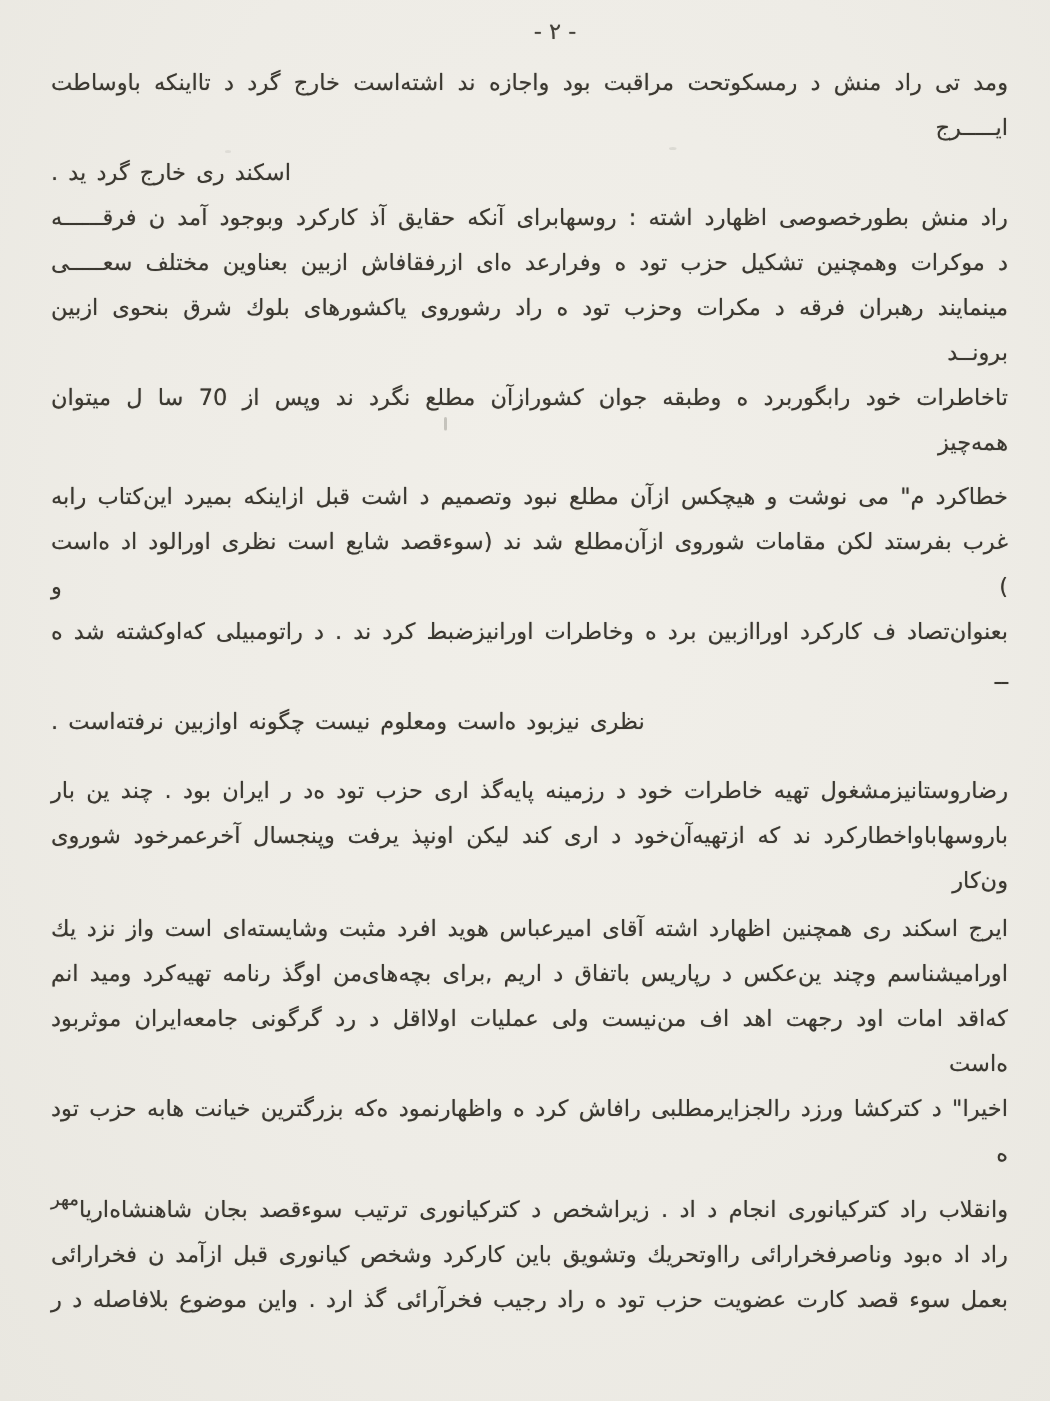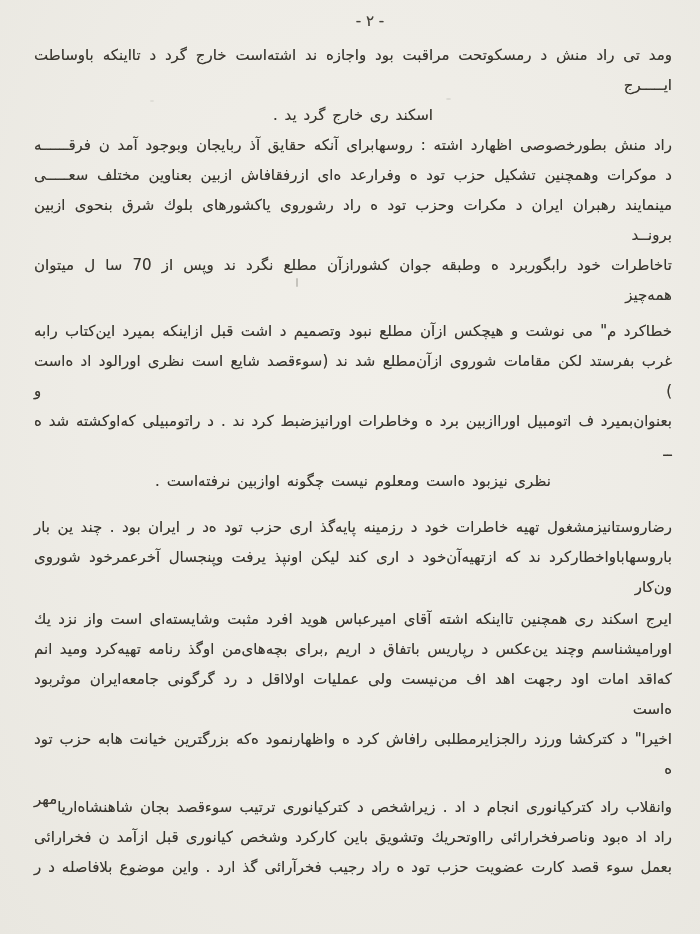--- a/index.html
+++ b/index.html
@@ -27,28 +27,28 @@
     margin:10px 28px 0 34px; 
     font-size:15px;
     color:#3b3830;
     text-shadow:0 0 0.6px rgba(45,42,35,.5);
     word-spacing:2px;
   }
   .para{margin:0;}
   .line{
     min-height:30px;
     line-height:30px;
-    text-align:center;
+    text-align:left;
   }
   .line.fill{
     text-align:justify;
     text-align-last:justify;
   }
   sup.ins{
-    font-size:15px;
+    font-size:12px;
     vertical-align:8px;
     letter-spacing:0;
   }
   .speck{
     position:absolute;border-radius:50%;
     background:rgba(70,66,58,.45);
     pointer-events:none;
   }
   .speck.s1{left:296px;top:278px;width:2px;height:9px;border-radius:2px;opacity:.55;}
   .speck.s2{left:446px;top:98px;width:5px;height:2px;opacity:.25;}
@@ -60,37 +60,37 @@
 
 <div class="page">
   <div class="page-number">- ۲ -</div>
 
   <div class="text-body">
       <div class="para">
         <div class="line fill">ومد تی راد منش د رمسکوتحت مراقبت بود واجازه ند اشته‌است خارج گرد د تااینکه باوساطت ایـــــرج</div>
         <div class="line">اسکند ری خارج گرد ید .</div>
       </div>
       <div class="para">
-        <div class="line fill">راد منش بطورخصوصی اظهارد اشته : روسهابرای آنکه حقایق آذ ربایجان وبوجود آمد ن فرقــــــه</div>
+        <div class="line fill">راد منش بطورخصوصی اظهارد اشته : روسهابرای آنکه حقایق آذ کارکرد وبوجود آمد ن فرقــــــه</div>
         <div class="line fill">د موکرات وهمچنین تشکیل حزب تود ه وفرارعد ه‌ای ازرفقافاش ازبین بعناوین مختلف سعـــــی</div>
-        <div class="line fill">مینمایند رهبران ایران د مکرات وحزب تود ه راد رشوروی یاکشورهای بلوك شرق بنحوی ازبین برونــد</div>
+        <div class="line fill">مینمایند رهبران فرقه د مکرات وحزب تود ه راد رشوروی یاکشورهای بلوك شرق بنحوی ازبین برونــد</div>
         <div class="line fill">تاخاطرات خود رابگوربرد ه وطبقه جوان کشورازآن مطلع نگرد ند وپس از 70 سا ل میتوان همه‌چیز</div>
       </div>
       <div class="para" style="margin-top: 6px;">
         <div class="line fill">خطاکرد م" می نوشت و هیچکس ازآن مطلع نبود وتصمیم د اشت قبل ازاینکه بمیرد این‌کتاب رابه</div>
         <div class="line fill">غرب بفرستد لکن مقامات شوروی ازآن‌مطلع شد ند (سوءقصد شایع است نظری اورالود اد ه‌است ) و</div>
-        <div class="line fill">بعنوان‌بمیرد ف اتومبیل اوراازبین برد ه وخاطرات اورانیزضبط کرد ند . د راتومبیلی که‌اوکشته شد ه ــ</div>
+        <div class="line fill">بعنوان‌تصاد ف کارکرد اوراازبین برد ه وخاطرات اورانیزضبط کرد ند . د راتومبیلی که‌اوکشته شد ه ــ</div>
         <div class="line">نظری نیزبود ه‌است ومعلوم نیست چگونه اوازبین نرفته‌است .</div>
       </div>
       <div class="para" style="margin-top: 16px;">
         <div class="line fill">رضاروستانیزمشغول تهیه خاطرات خود د رزمینه پایه‌گذ اری حزب تود ه‌د ر ایران بود . چند ین بار</div>
         <div class="line fill">باروسهاباواخطارکرد ند که ازتهیه‌آن‌خود د اری کند لیکن اونپذ یرفت وپنجسال آخرعمرخود شوروی ون‌کار</div>
       </div>
       <div class="para" style="margin-top: 2px;">
-        <div class="line fill">ایرج اسکند ری همچنین تااینکه اشته آقای امیرعباس هوید افرد مثبت وشایسته‌ای است واز نزد یك</div>
+        <div class="line fill">ایرج اسکند ری همچنین اظهارد اشته آقای امیرعباس هوید افرد مثبت وشایسته‌ای است واز نزد یك</div>
         <div class="line fill">اورامیشناسم وچند ین‌عکس د رپاریس باتفاق د اریم ,برای بچه‌های‌من اوگذ رنامه تهیه‌کرد ومید انم</div>
         <div class="line fill">که‌اقد امات اود رجهت اهد اف من‌نیست ولی عملیات اولااقل د رد گرگونی جامعه‌ایران موثربود ه‌است</div>
       </div>
       <div class="para">
         <div class="line fill">اخیرا" د کترکشا ورزد رالجزایرمطلبی رافاش کرد ه واظهارنمود ه‌که بزرگترین خیانت هابه حزب تود ه</div>
         <div class="line fill">وانقلاب راد کترکیانوری انجام د اد . زیراشخص د کترکیانوری ترتیب سوءقصد بجان شاهنشاه‌اریا<sup class="ins">مهر</sup></div>
         <div class="line fill">راد اد ه‌بود وناصرفخرارائی رااوتحریك وتشویق باین کارکرد وشخص کیانوری قبل ازآمد ن فخرارائی</div>
         <div class="line fill">بعمل سوء قصد کارت عضویت حزب تود ه راد رجیب فخرآرائی گذ ارد . واین موضوع بلافاصله د ر</div>
       </div>
     </div>

